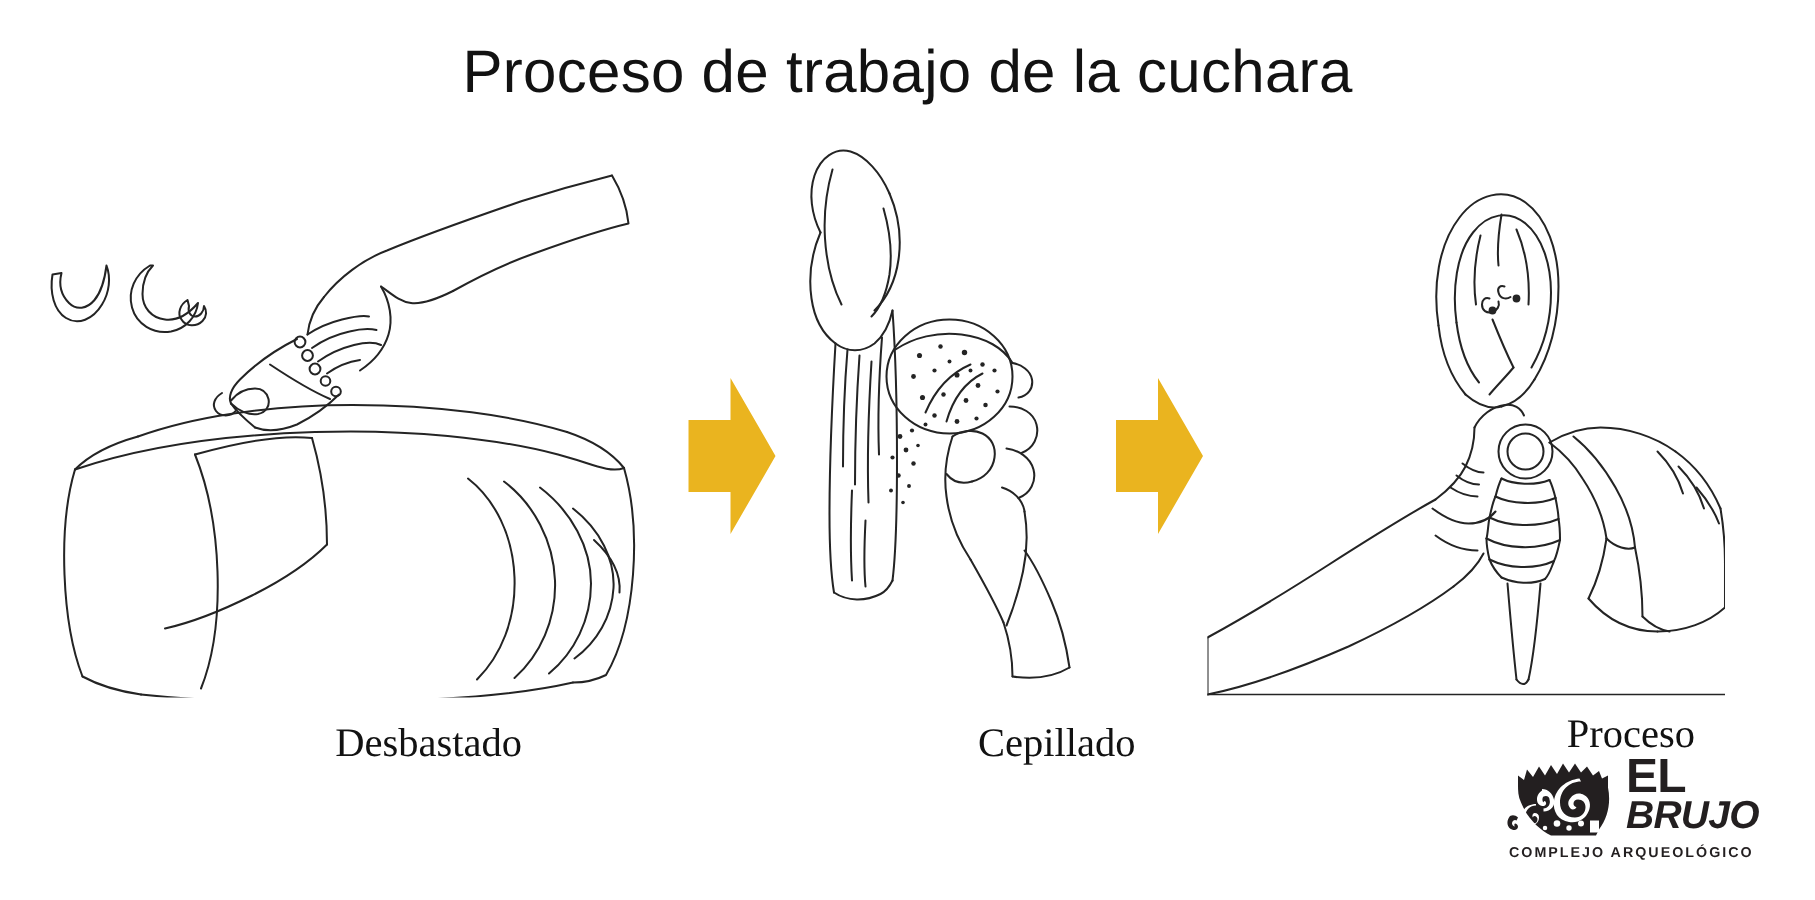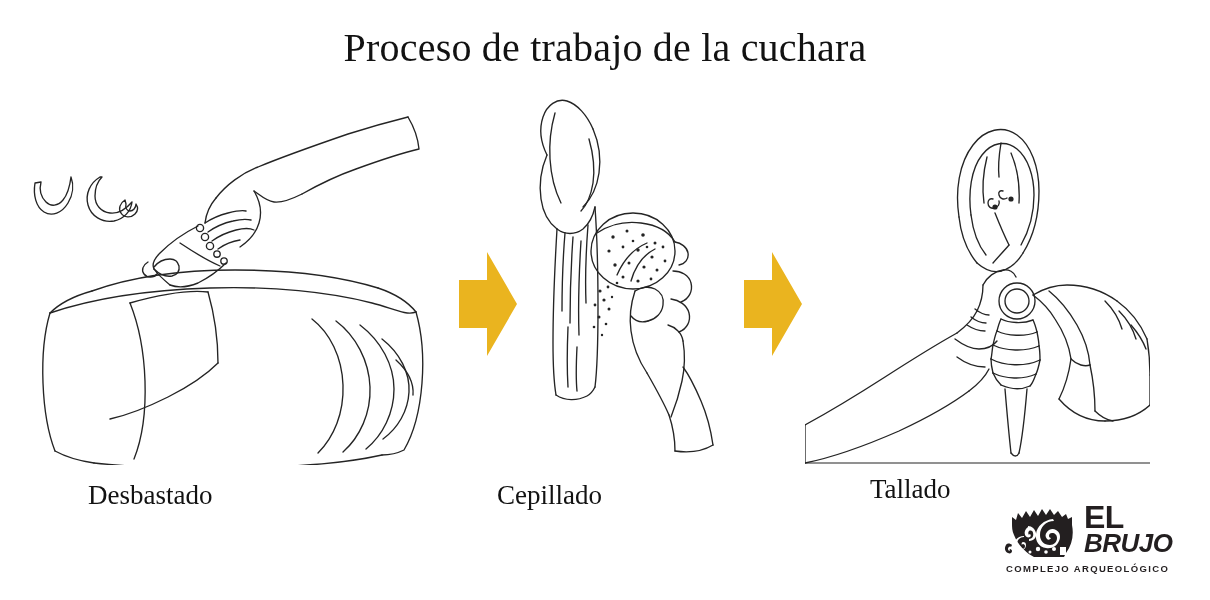--- a/index.html
+++ b/index.html
@@ -23,21 +23,21 @@
     background: #ffffff;
   }
 
   
   #page-title {
     position: absolute;
     left: 0;
     top: 26px;
     width: 1210px;
     text-align: center;
-    font-family: Liberation Serif, serif;
+    font-family: Liberation Sans, sans-serif;
     font-size: 40px;
     font-weight: 400;
     letter-spacing: .2px;
     color: #121212;
     line-height: 1.1;
     white-space: nowrap;
   }
 
   
   .step-panel {
@@ -51,21 +51,21 @@
 
   .step-art {
     position: absolute;
     inset: 0;
     display: block;
   }
 
   .step-label {
     position: absolute;
     top: 482px;
-    text-align: left;
+    text-align: right;
     font-family: "Liberation Serif", "DejaVu Serif", serif;
     font-size: 27px;
     font-weight: 400;
     color: #121212;
     line-height: 1;
     white-space: nowrap;
   }
   #step-label-1 { left: 88px;  width: 260px; }
   #step-label-2 { left: 497px; width: 260px; }
   #step-label-3 { left: 870px; width: 260px; top: 476px; }
@@ -378,21 +378,21 @@
       <path d="M285,270 C288,284 290,300 290,316"></path>
       <path d="M254,304 C266,318 282,326 300,326"></path>
       <path d="M300,326 C318,326 334,320 345,310"></path>
       <path d="M290,316 C296,322 302,325 308,326"></path>
       <path d="M345,280 C345,292 345,302 345,310"></path>
 
       <path d="M0,368 L345,368" stroke-width="1.1"></path>
     </svg>
   </div>
 
-  <div class="step-label" id="step-label-3">Tallado</div>
+  <div class="step-label" id="step-label-3">Proceso</div>
 
   <div id="brand-logo">
 
     <svg id="brand-mark" viewBox="0 0 74 56">
       <g fill="#231f20">
 
         <path d="M8,18 L8,12 L12,15 L14,8 L18,13 L22,6 L26,12 L30,5 L34,11 L38,4
                  L42,10 L46,4 L50,10 L54,6 L58,12 L62,9 L64,14 L68,12 L68,20
                  C70,30 68,40 62,48 L60,52 L30,52 C22,48 14,40 10,30 C8,26 8,22 8,18 Z"></path>
       </g>

